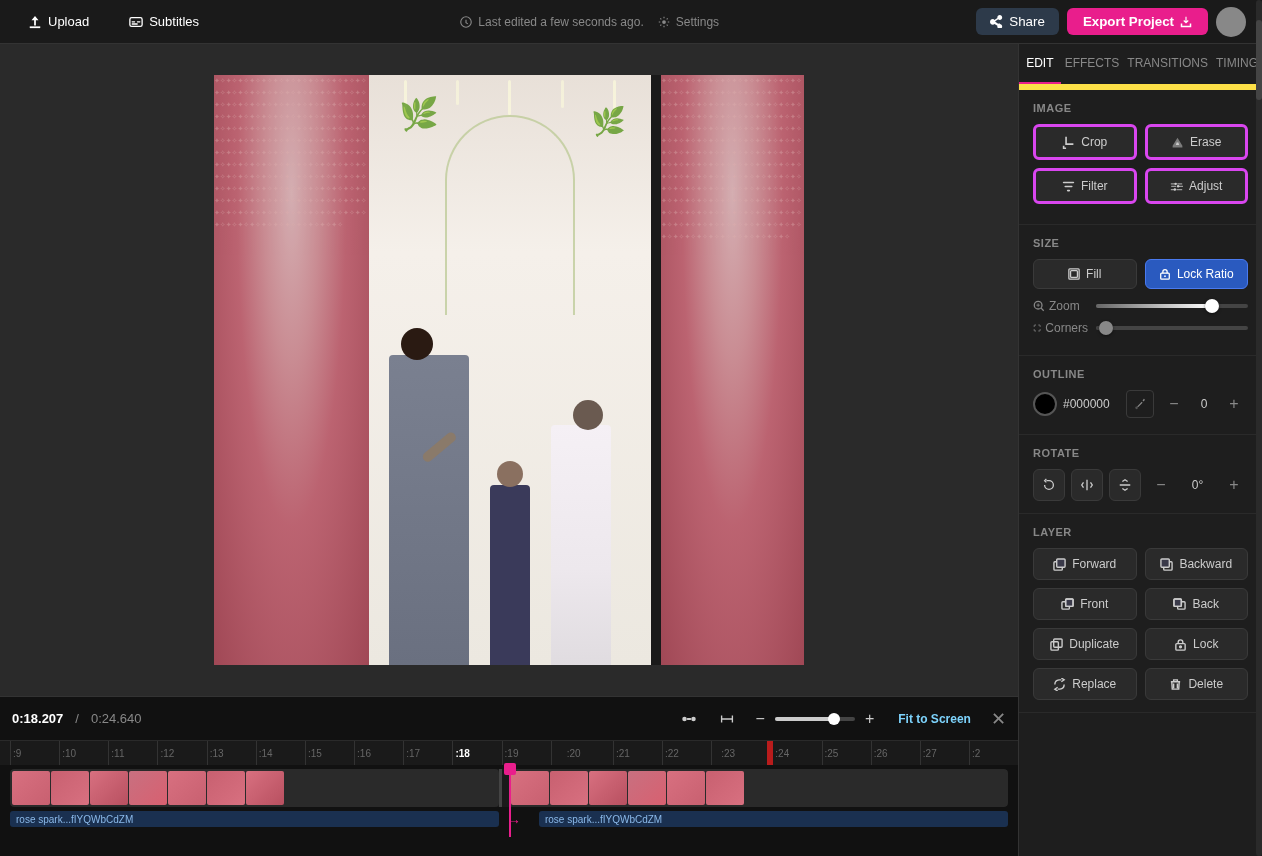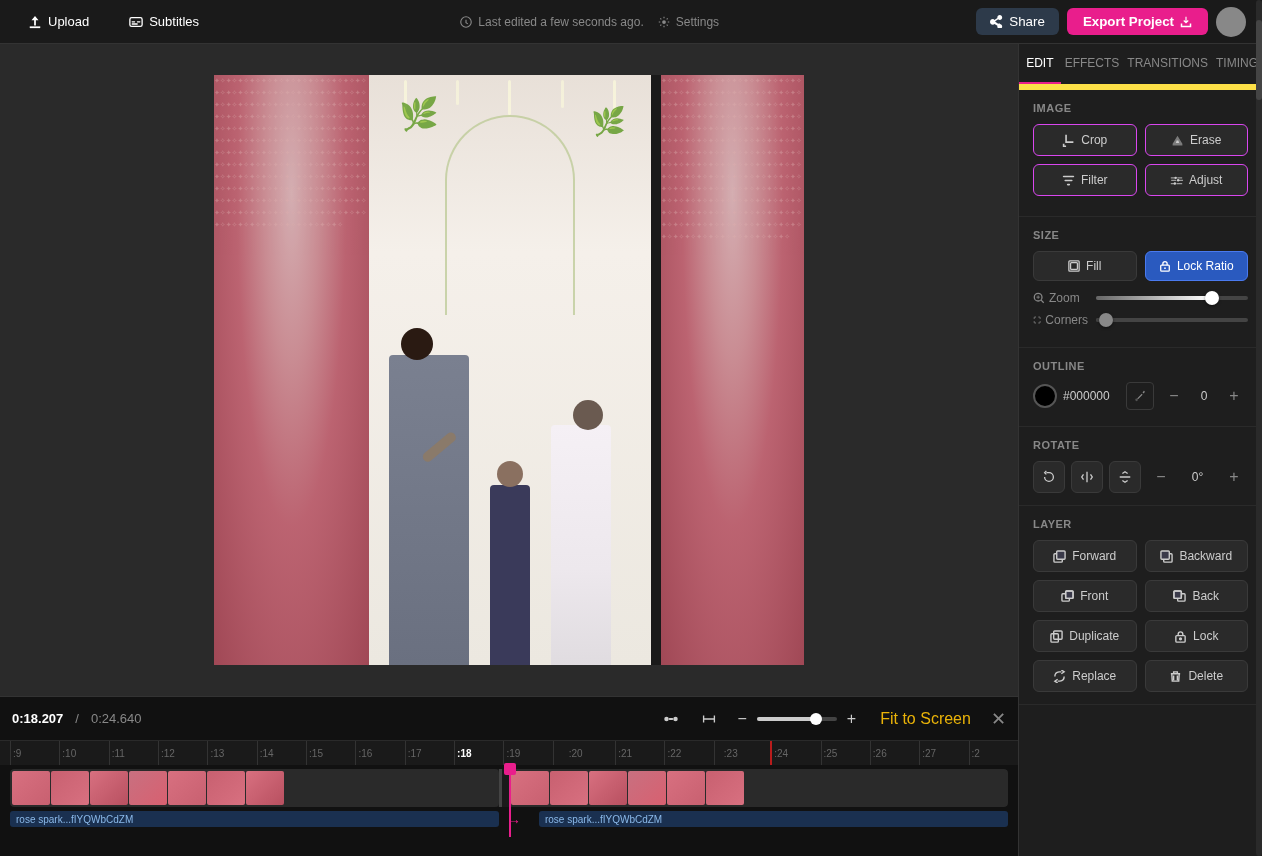--- a/index.html
+++ b/index.html
@@ -26,39 +26,39 @@
     .canvas-bg-right { position: absolute; right: 0; top: 0; width: 125px; height: 590px; background: linear-gradient(135deg, #d4a0a0 0%, #e8b4b8 30%, #f5c8c8 60%, #e0a0a8 100%); opacity: 0.85; }
     .canvas-wedding-photo { position: absolute; left: 158px; top: 0; width: 330px; height: 590px; overflow: hidden; background: #f0ebe5; }
 
     
     .timeline-area { height: 160px; background: #111; border-top: 1px solid #333; flex-shrink: 0; }
     .timeline-controls { height: 44px; display: flex; align-items: center; padding: 0 12px; gap: 12px; border-bottom: 1px solid #2a2a2a; }
     .btn-icon-sm { background: transparent; border: none; color: #ccc; cursor: pointer; padding: 4px; border-radius: 4px; display: flex; align-items: center; }
     .zoom-slider-wrap { display: flex; align-items: center; gap: 6px; }
     .zoom-slider { width: 80px; height: 4px; background: #444; border-radius: 2px; position: relative; }
     .zoom-thumb { width: 12px; height: 12px; background: #fff; border-radius: 50%; position: absolute; top: -4px; left: 60%; }
-    .btn-fit { background: transparent; border: none; color: #eab308; cursor: pointer; font-size: 16px; padding: 4px 8px; border-radius: 4px; }
+    .btn-fit { background: transparent; border: none; color: #7dd3fc; cursor: pointer; font-size: 12px; padding: 4px 8px; border-radius: 4px; font-weight: bold; }
     .btn-close-timeline { background: transparent; border: none; color: #888; cursor: pointer; font-size: 18px; }
 
     .timeline-ruler { height: 24px; background: #1a1a1a; display: flex; align-items: center; padding: 0 0 0 0; overflow: hidden; position: relative; }
 
     
     .side-panel { width: 244px; background: #1e1e1e; border-left: 1px solid #333; display: flex; flex-direction: column; flex-shrink: 0; overflow-y: auto; }
 
     
     .panel-tabs { display: flex; border-bottom: 6px solid #fde047; }
     .panel-tab { flex: 1; text-align: center; padding: 12px 4px; font-size: 12px; font-weight: 500; cursor: pointer; color: #888; border-bottom: 2px solid transparent; }
     .panel-tab.active { color: #fff; border-bottom-color: #e91e8c; }
 
     
     .panel-section { padding: 12px 14px; border-bottom: 1px solid #2a2a2a; }
     .section-title { font-size: 11px; font-weight: 600; color: #888; text-transform: uppercase; letter-spacing: 0.5px; margin-bottom: 10px; }
 
     .btn-group-2 { display: flex; gap: 8px; margin-bottom: 8px; }
-    .btn-panel { flex: 1; display: flex; align-items: center; justify-content: center; gap: 6px; padding: 8px 10px; border-radius: 6px; border: 1px solid #d946ef; background: #2a2a2a; color: #ccc; cursor: pointer; font-size: 12px; }
+    .btn-panel { flex: 1; display: flex; align-items: center; justify-content: center; gap: 6px; padding: 8px 10px; border-radius: 6px; border: 3px solid #d946ef; background: #2a2a2a; color: #ccc; cursor: pointer; font-size: 12px; }
 
     .size-row { display: flex; gap: 8px; margin-bottom: 10px; }
     .size-btn { flex: 1; display: flex; align-items: center; justify-content: center; gap: 6px; padding: 7px 8px; border-radius: 6px; border: 1px solid #3a3a3a; background: #2a2a2a; color: #ccc; cursor: pointer; font-size: 12px; }
     .size-btn.active { background: #2a5abf; border-color: #4a7aef; color: #fff; }
 
     .slider-row { display: flex; align-items: center; gap: 8px; margin-bottom: 8px; }
     .slider-label { font-size: 12px; color: #888; width: 55px; display: flex; align-items: center; gap: 4px; }
     .slider-track { flex: 1; height: 4px; background: #444; border-radius: 2px; position: relative; cursor: pointer; }
     .slider-fill { height: 100%; background: linear-gradient(to right, #666, #fff); border-radius: 2px; }
     .slider-thumb { width: 14px; height: 14px; background: #fff; border-radius: 50%; position: absolute; top: -5px; box-shadow: 0 1px 3px rgba(0,0,0,0.5); cursor: grab; }
@@ -230,21 +230,21 @@
           <div style="flex:1;font-size:10px;color:#666;border-left:1px solid #333;padding-left:2px;display:flex;align-items:center;">:14</div>
           <div style="flex:1;font-size:10px;color:#666;border-left:1px solid #333;padding-left:2px;display:flex;align-items:center;">:15</div>
           <div style="flex:1;font-size:10px;color:#666;border-left:1px solid #333;padding-left:2px;display:flex;align-items:center;">:16</div>
           <div style="flex:1;font-size:10px;color:#666;border-left:1px solid #333;padding-left:2px;display:flex;align-items:center;">:17</div>
           <div style="flex:1;font-size:10px;color:#666;border-left:1px solid #333;padding-left:2px;display:flex;align-items:center;color:#fff;font-weight:600;text-align:center;">:18</div>
           <div style="flex:1;font-size:10px;color:#666;border-left:1px solid #333;padding-left:2px;display:flex;align-items:center;">:19</div>
           <div style="flex:1;font-size:10px;color:#666;border-left:1px solid #333;padding-left:15px;display:flex;align-items:center;">:20</div>
           <div style="flex:1;font-size:10px;color:#666;border-left:1px solid #333;padding-left:2px;display:flex;align-items:center;">:21</div>
           <div style="flex:1;font-size:10px;color:#666;border-left:1px solid #333;padding-left:2px;display:flex;align-items:center;">:22</div>
           <div style="flex:1;font-size:10px;color:#666;border-left:1px solid #333;padding-left:9px;display:flex;align-items:center;">:23</div>
-          <div style="flex:1;font-size:10px;color:#666;border-left:2px solid #b91c1c;padding-left:2px;display:flex;align-items:center;">:24</div>
+          <div style="flex:1;font-size:10px;color:#666;border-left:6px solid #b91c1c;padding-left:2px;display:flex;align-items:center;">:24</div>
           <div style="flex:1;font-size:10px;color:#666;border-left:1px solid #333;padding-left:2px;display:flex;align-items:center;">:25</div>
           <div style="flex:1;font-size:10px;color:#666;border-left:1px solid #333;padding-left:2px;display:flex;align-items:center;">:26</div>
           <div style="flex:1;font-size:10px;color:#666;border-left:1px solid #333;padding-left:2px;display:flex;align-items:center;">:27</div>
           <div style="flex:1;font-size:10px;color:#666;border-left:1px solid #333;padding-left:2px;display:flex;align-items:center;">:2</div>
         </div>
       </div>
 
       <div class="tracks-container" style="position:relative;height:72px;padding:4px 10px;">
 
         <div style="position:absolute;left:50%;top:0;width:2px;height:100%;background:#e91e8c;z-index:10;pointer-events:none;">

